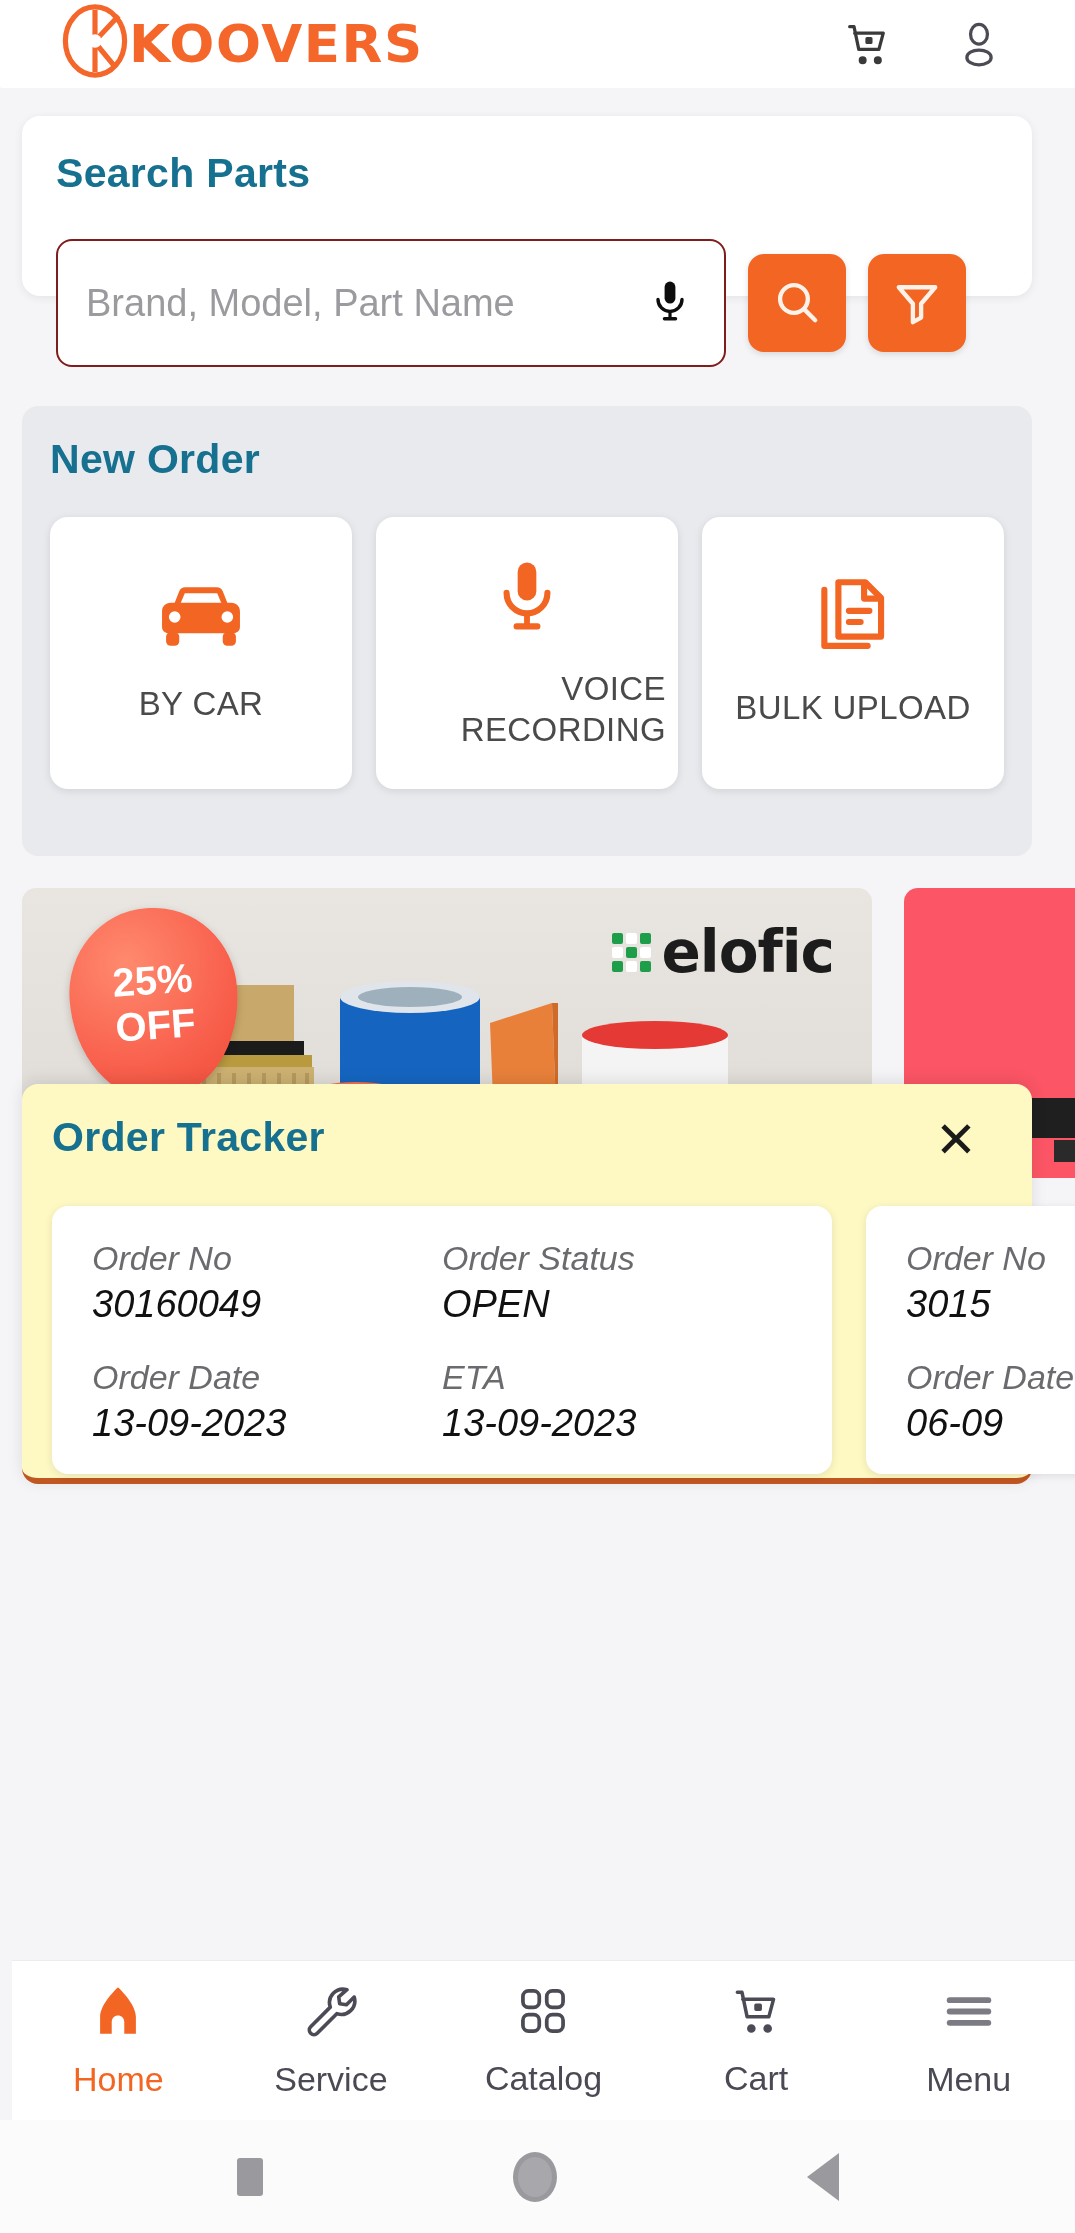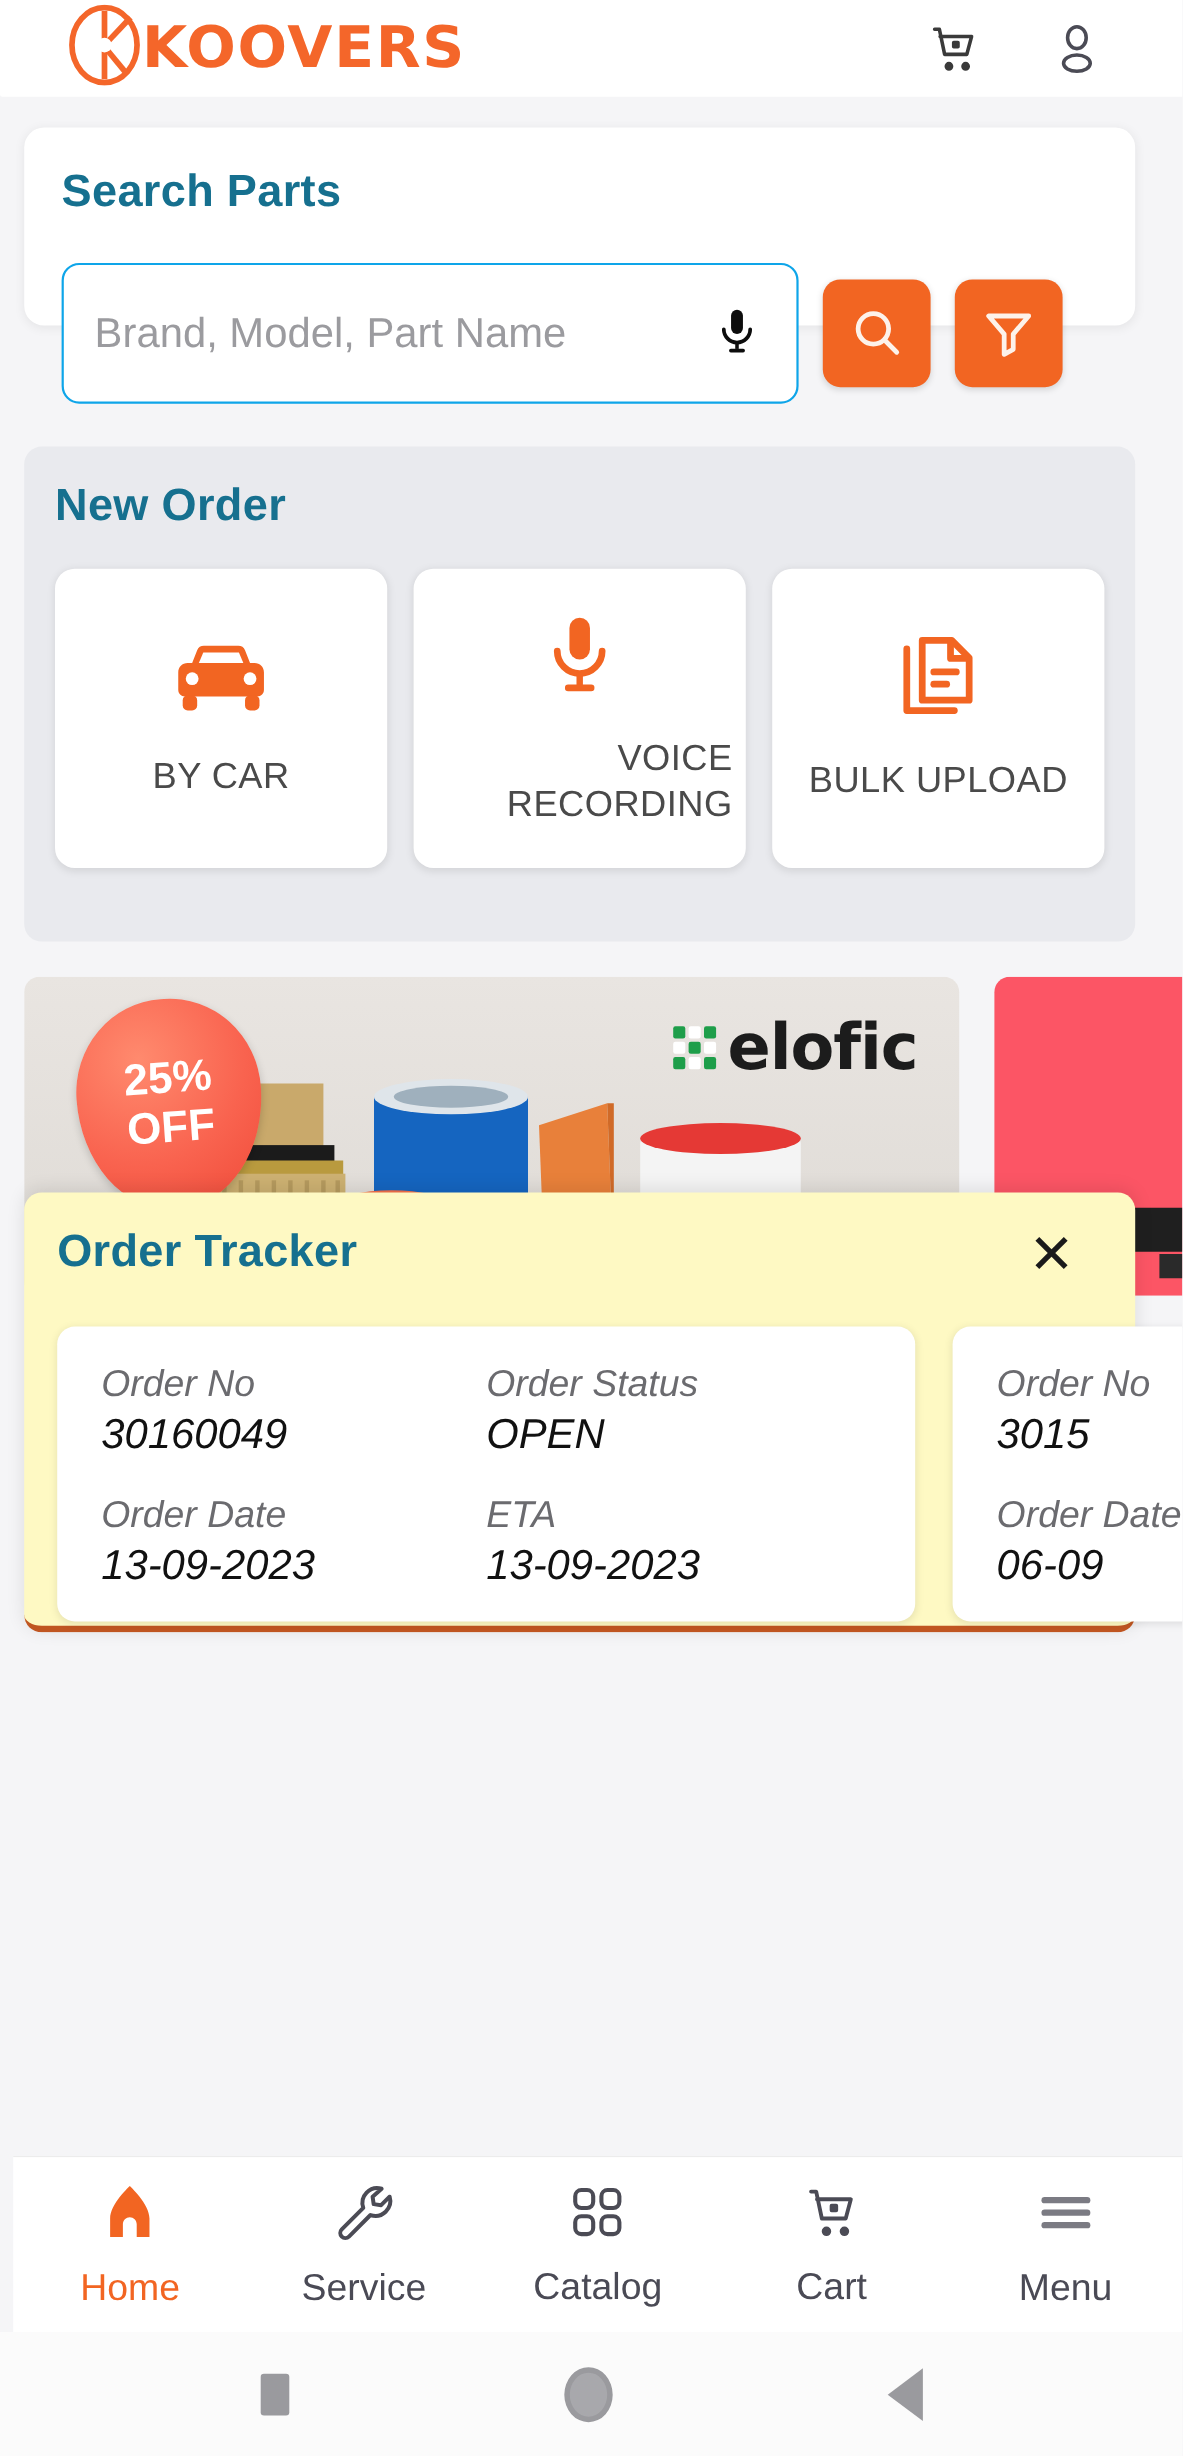--- a/index.html
+++ b/index.html
@@ -49,21 +49,21 @@
     box-shadow: 0 2px 10px rgba(0,0,0,0.07);
     padding: 34px 34px 0 34px;
   }
   .section-title {
     font-size: 41px; font-weight: bold; color: #16708F;
     letter-spacing: 0.3px;
   }
   .search-row { display: flex; align-items: center; gap: 22px; margin-top: 42px; }
   .search-input-wrap {
     flex: 0 0 670px; height: 128px;
-    border: 2px solid #0ea5e9; border-radius: 16px;
+    border: 2px solid #7f1d1d; border-radius: 16px;
     background: #fff; display: flex; align-items: center;
     padding: 0 30px 0 28px;
   }
   .search-input {
     flex: 1 1 auto; border: none; outline: none;
     font-size: 38px; color: #2b2b2b;
     font-family: "Liberation Sans", sans-serif;
     background: transparent;
   }
   .search-input::placeholder { color: #9b9b9f; }

